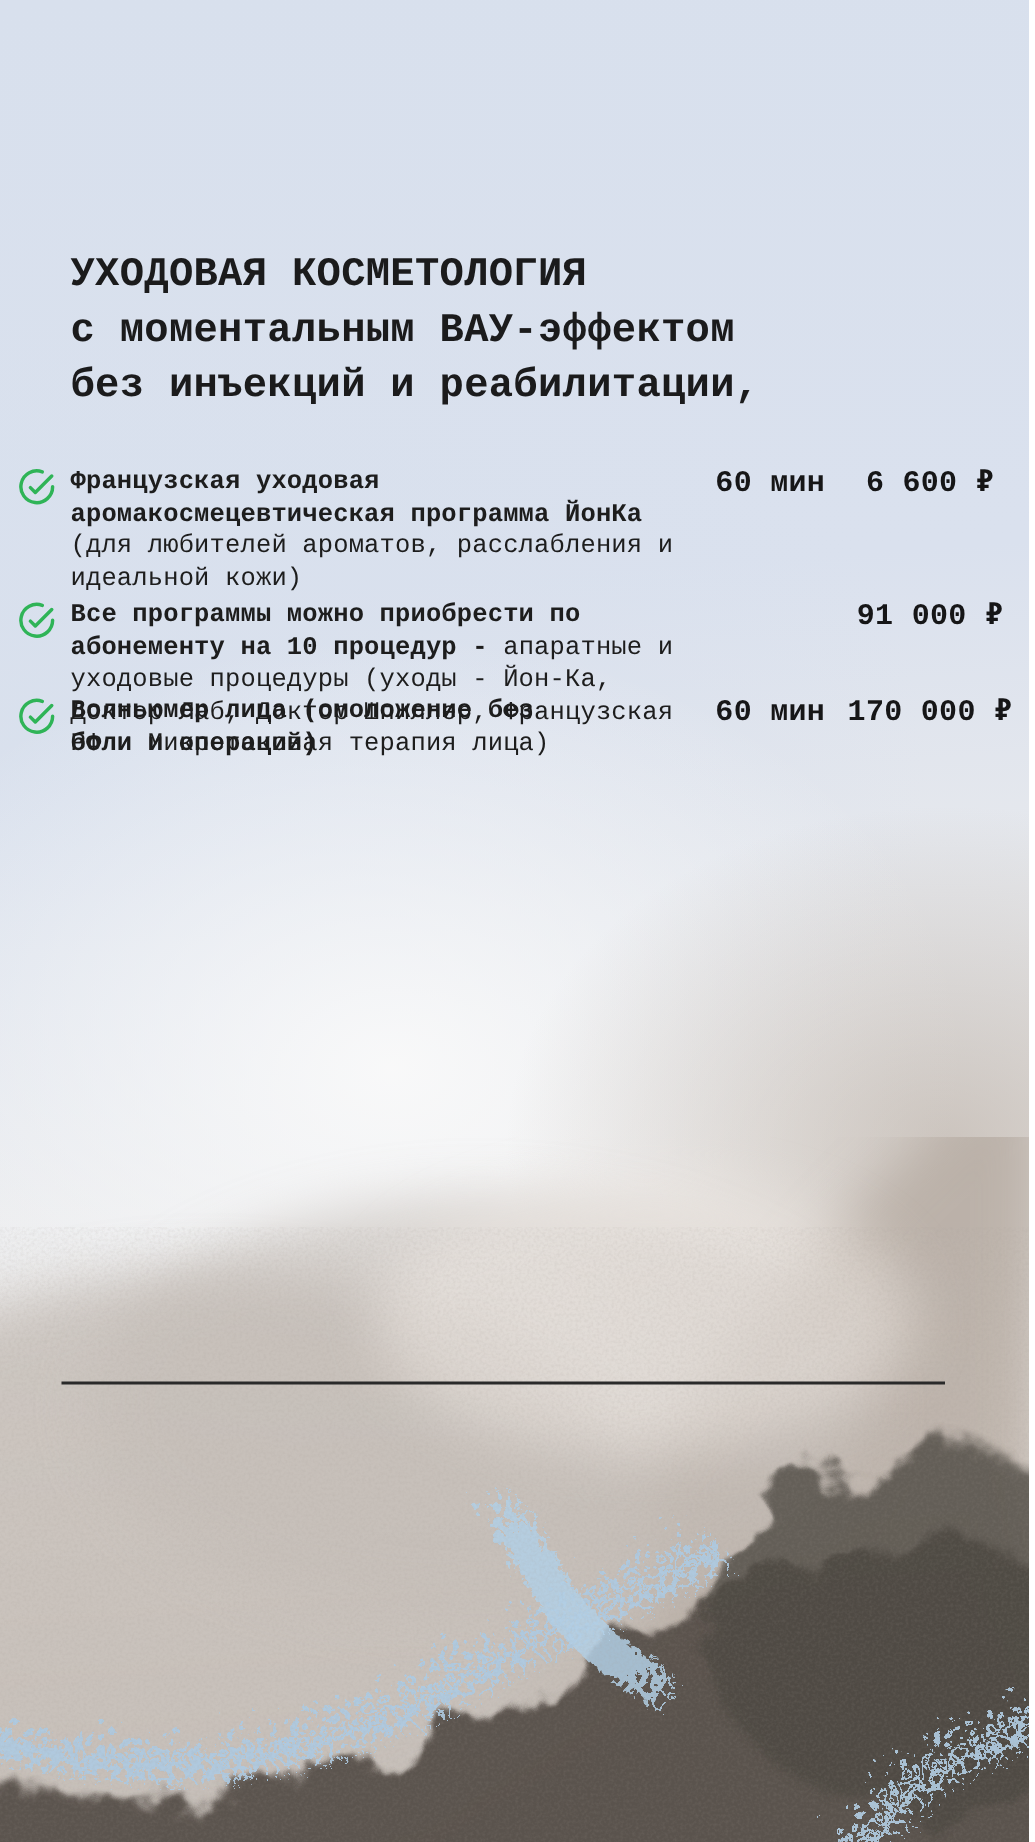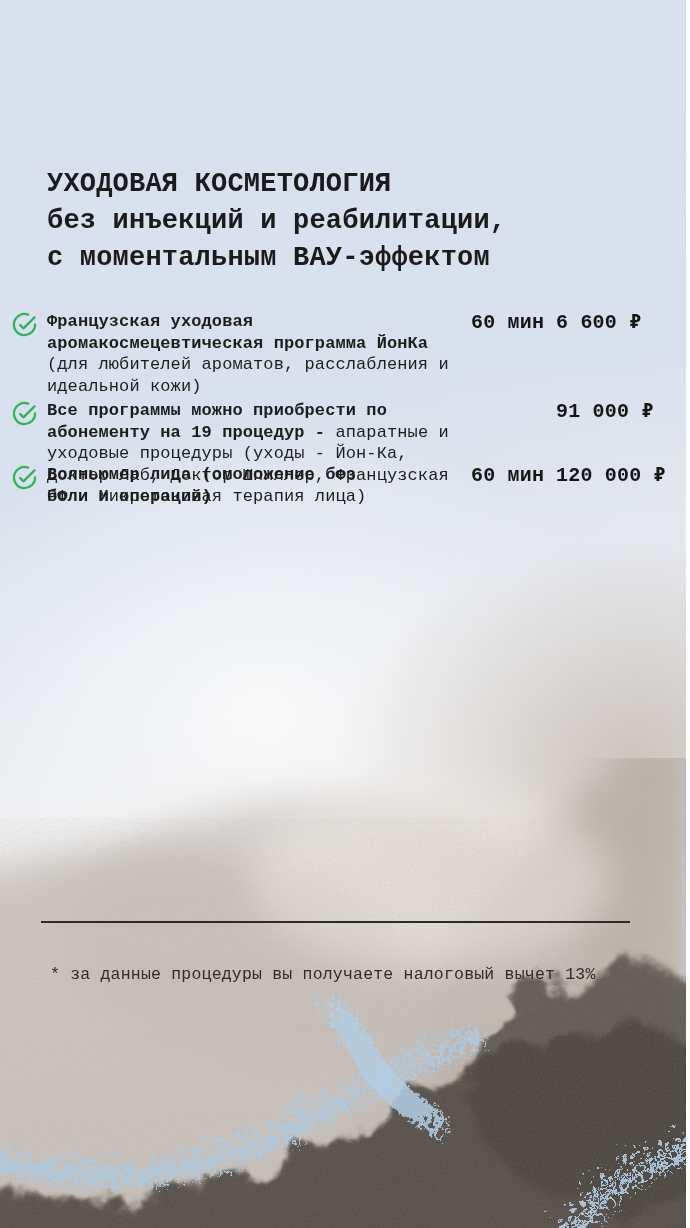--- a/index.html
+++ b/index.html
@@ -33,21 +33,21 @@
   .r2{top:400px}
   .r3{top:464px}
   .check{width:25px;height:25px;margin-top:1px;display:block;}
   .check svg{display:block;width:25px;height:25px;}
   .ck{fill:none;stroke:#2fb457;stroke-width:2.4;stroke-linecap:round;stroke-linejoin:round;}
   .desc{margin:0;font-size:17px;line-height:21.5px;font-weight:400;letter-spacing:.1px;color:#1d1d1d;}
   .desc strong{font-weight:700;}
   .r3 .desc{max-width:352px;}
   .dur,.price{
     font-size:20px;font-weight:700;line-height:23px;
-    text-align:left;white-space:nowrap;letter-spacing:.2px;color:#161617;
+    text-align:center;white-space:nowrap;letter-spacing:.2px;color:#161617;
   }
 
   .rule{position:absolute;left:41px;top:921px;width:589px;height:1.5px;background:#2a2a2a;}
   .footnote{
     position:absolute;left:50px;top:947px;
     font-size:16.5px;line-height:21px;font-weight:400;
     letter-spacing:.2px;color:#2c2c2c;
   }
 </style>
 </head>
@@ -86,22 +86,22 @@
 
     <path d="M-20 392 C 90 420 190 412 300 350 C 380 306 420 290 470 262" stroke="#aecbe3" stroke-width="16" fill="none" filter="url(#speckF)" opacity="0.9"></path>
     <path d="M330 240 C 350 290 380 330 430 356" stroke="#b3d0e6" stroke-width="26" fill="none" filter="url(#speckF)" opacity="0.85"></path>
     <path d="M560 470 C 590 420 640 390 690 380" stroke="#b3d0e6" stroke-width="14" fill="none" filter="url(#speckF)" opacity="0.9"></path>
 
     <rect x="0" y="60" width="690" height="410" filter="url(#grainF)" opacity="0.22"></rect>
   </svg>
 
   <header class="title">
     <div>УХОДОВАЯ КОСМЕТОЛОГИЯ</div>
+    <div>с моментальным ВАУ-эффектом</div>
     <div>без инъекций и реабилитации,</div>
-    <div>с моментальным ВАУ-эффектом</div>
   </header>
 
   <section class="row r1">
     <span class="check">
       <svg viewBox="0 0 26 26">
           <path class="ck" d="M24 13 a11 11 0 1 1 -7.2 -10.3"></path>
           <path class="ck" d="M8.6 13.6 l3.4 3.4 L23.4 5.6"></path>
         </svg>
     </span>
     <p class="desc">
@@ -113,38 +113,37 @@
   </section>
 
   <section class="row r2">
     <span class="check">
       <svg viewBox="0 0 26 26">
           <path class="ck" d="M24 13 a11 11 0 1 1 -7.2 -10.3"></path>
           <path class="ck" d="M8.6 13.6 l3.4 3.4 L23.4 5.6"></path>
         </svg>
     </span>
     <p class="desc">
-      <strong>Все программы можно приобрести по абонементу на 19 процедур -</strong>
+      <strong>Все программы можно приобрести по абонементу на 10 процедур -</strong>
       <span>апаратные и уходовые процедуры (уходы - Йон-Ка, Доктор Лаб, Доктор Шпиллер, Французская РФ и Микротоковая терапия лица)</span>
     </p>
     <span class="dur"></span>
     <span class="price">91 000 ₽</span>
   </section>
 
   <section class="row r3">
     <span class="check">
       <svg viewBox="0 0 26 26">
           <path class="ck" d="M24 13 a11 11 0 1 1 -7.2 -10.3"></path>
           <path class="ck" d="M8.6 13.6 l3.4 3.4 L23.4 5.6"></path>
         </svg>
     </span>
     <p class="desc">
       <strong>Волньюмер лица (омоложение без боли и операций)</strong>
       <span></span>
     </p>
     <span class="dur">60 мин</span>
-    <span class="price">120 000 ₽</span>
+    <span class="price">170 000 ₽</span>
   </section>
 
   <div class="rule"></div>
-  <p class="footnote">* за данные процедуры вы получаете налоговый вычет 13%</p>
 
 </div>
 
 </body></html>

